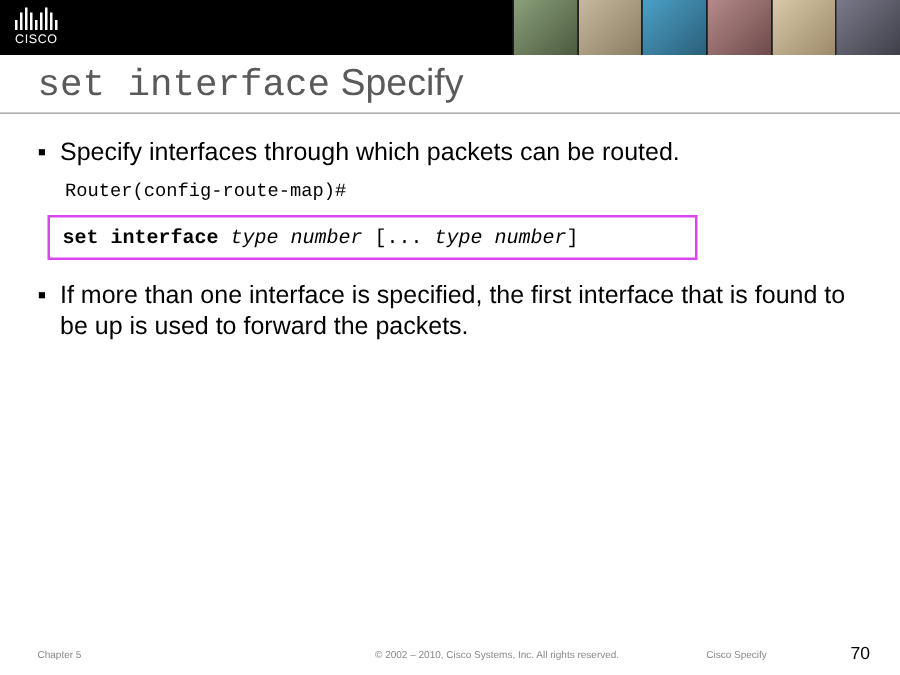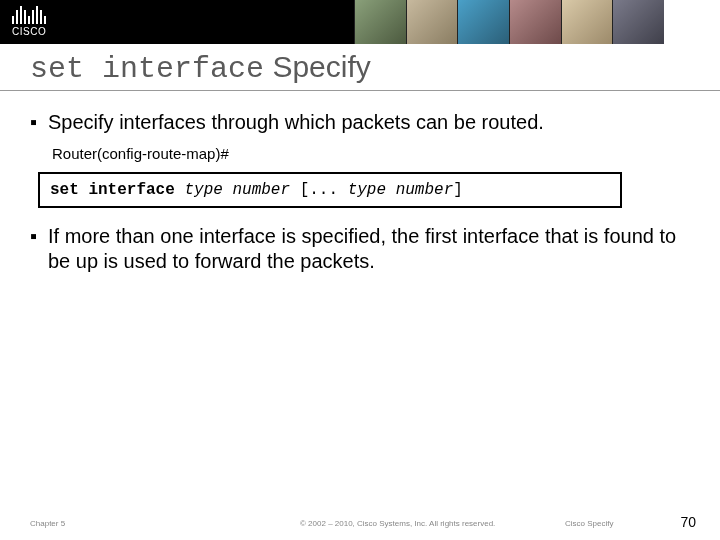--- a/index.html
+++ b/index.html
@@ -1,20 +1,20 @@
 <!DOCTYPE html>
 <html><head>
 <meta charset="utf-8">
 <style>
   * { box-sizing: border-box; margin: 0; padding: 0; }
   html, body { width: 720px; height: 540px; font-family: Arial, Helvetica, sans-serif; background: #fff; overflow: hidden; }
   .slide { position: relative; width: 720px; height: 540px; background: #fff; }
 
   
-  .banner { position: relative; width: 664px; height: 44px; background: #000; }
+  .banner { position: relative; width: 720px; height: 44px; background: #000; }
   .cisco-logo { position: absolute; left: 12px; top: 4px; color: #fff; font-size: 8px; letter-spacing: 1px; font-family: Arial, sans-serif; }
   .cisco-bars { display: flex; gap: 2px; align-items: flex-end; height: 20px; margin-bottom: 2px; }
   .cisco-bars span { width: 2px; background: #fff; display: inline-block; }
   .b1{height:8px}.b2{height:14px}.b3{height:18px}.b4{height:14px}.b5{height:8px}.b6{height:14px}.b7{height:18px}.b8{height:14px}.b9{height:8px}
   .cisco-text { font-size: 10px; color: #fff; letter-spacing: 0.5px; }
   .photo-strip { position: absolute; right: 0; top: 0; height: 44px; width: 310px; display: flex; }
   .photo { flex: 1; border-left: 1px solid #222; background: linear-gradient(135deg,#6b5b4a,#3e342b); }
   .photo:nth-child(1){background:linear-gradient(135deg,#8aa07a,#4c5a3f);}
   .photo:nth-child(2){background:linear-gradient(135deg,#c7b99e,#8a7d62);}
   .photo:nth-child(3){background:linear-gradient(135deg,#4aa0c8,#2b5f78);}
@@ -26,23 +26,23 @@
   .title { position: absolute; left: 30px; top: 50px; font-size: 30px; color: #5a5a5a; font-weight: 400; }
   .title .mono { font-family: "Courier New", Courier, monospace; color: #5a5a5a; }
   .title-rule { position: absolute; left: 0; right: 0; top: 90px; height: 1px; background: #999; }
 
   
   .body { position: absolute; left: 30px; right: 30px; top: 110px; font-size: 20px; color: #000; line-height: 1.25; }
   .bullet { display: flex; margin-bottom: 10px; }
   .bullet .mark { width: 18px; flex: 0 0 18px; color: #000; }
   .bullet .text { flex: 1; }
 
-  .prompt { font-family: Liberation Sans, sans-serif; font-size: 15px; margin: 8px 0 8px 22px; color: #000; }
+  .prompt { font-family: Liberation Mono, monospace; font-size: 15px; margin: 8px 0 8px 22px; color: #000; }
 
-  .cmdbox { border: 2px solid #000000; padding: 6px 10px; margin: 4px 0 16px 8px; font-family: "Courier New", Courier, monospace; font-size: 16px; width: 584px; }
+  .cmdbox { border: 2px solid #d946ef; padding: 6px 10px; margin: 4px 0 16px 8px; font-family: "Courier New", Courier, monospace; font-size: 16px; width: 520px; }
   .cmdbox .kw { font-weight: bold; font-style: normal; }
   .cmdbox .arg { font-style: italic; }
 
   
   .footer { position: absolute; left: 0; right: 2px; bottom: 10px; height: 20px; font-size: 8px; color: #888; }
   .footer .chap { position: absolute; left: 30px; bottom: 2px; }
   .footer .copy { position: absolute; left: 300px; bottom: 2px; }
   .footer .pub  { position: absolute; left: 565px; bottom: 2px; }
   .footer .page { position: absolute; right: 22px; bottom: 0; font-size: 14px; color: #000; }
 </style>

